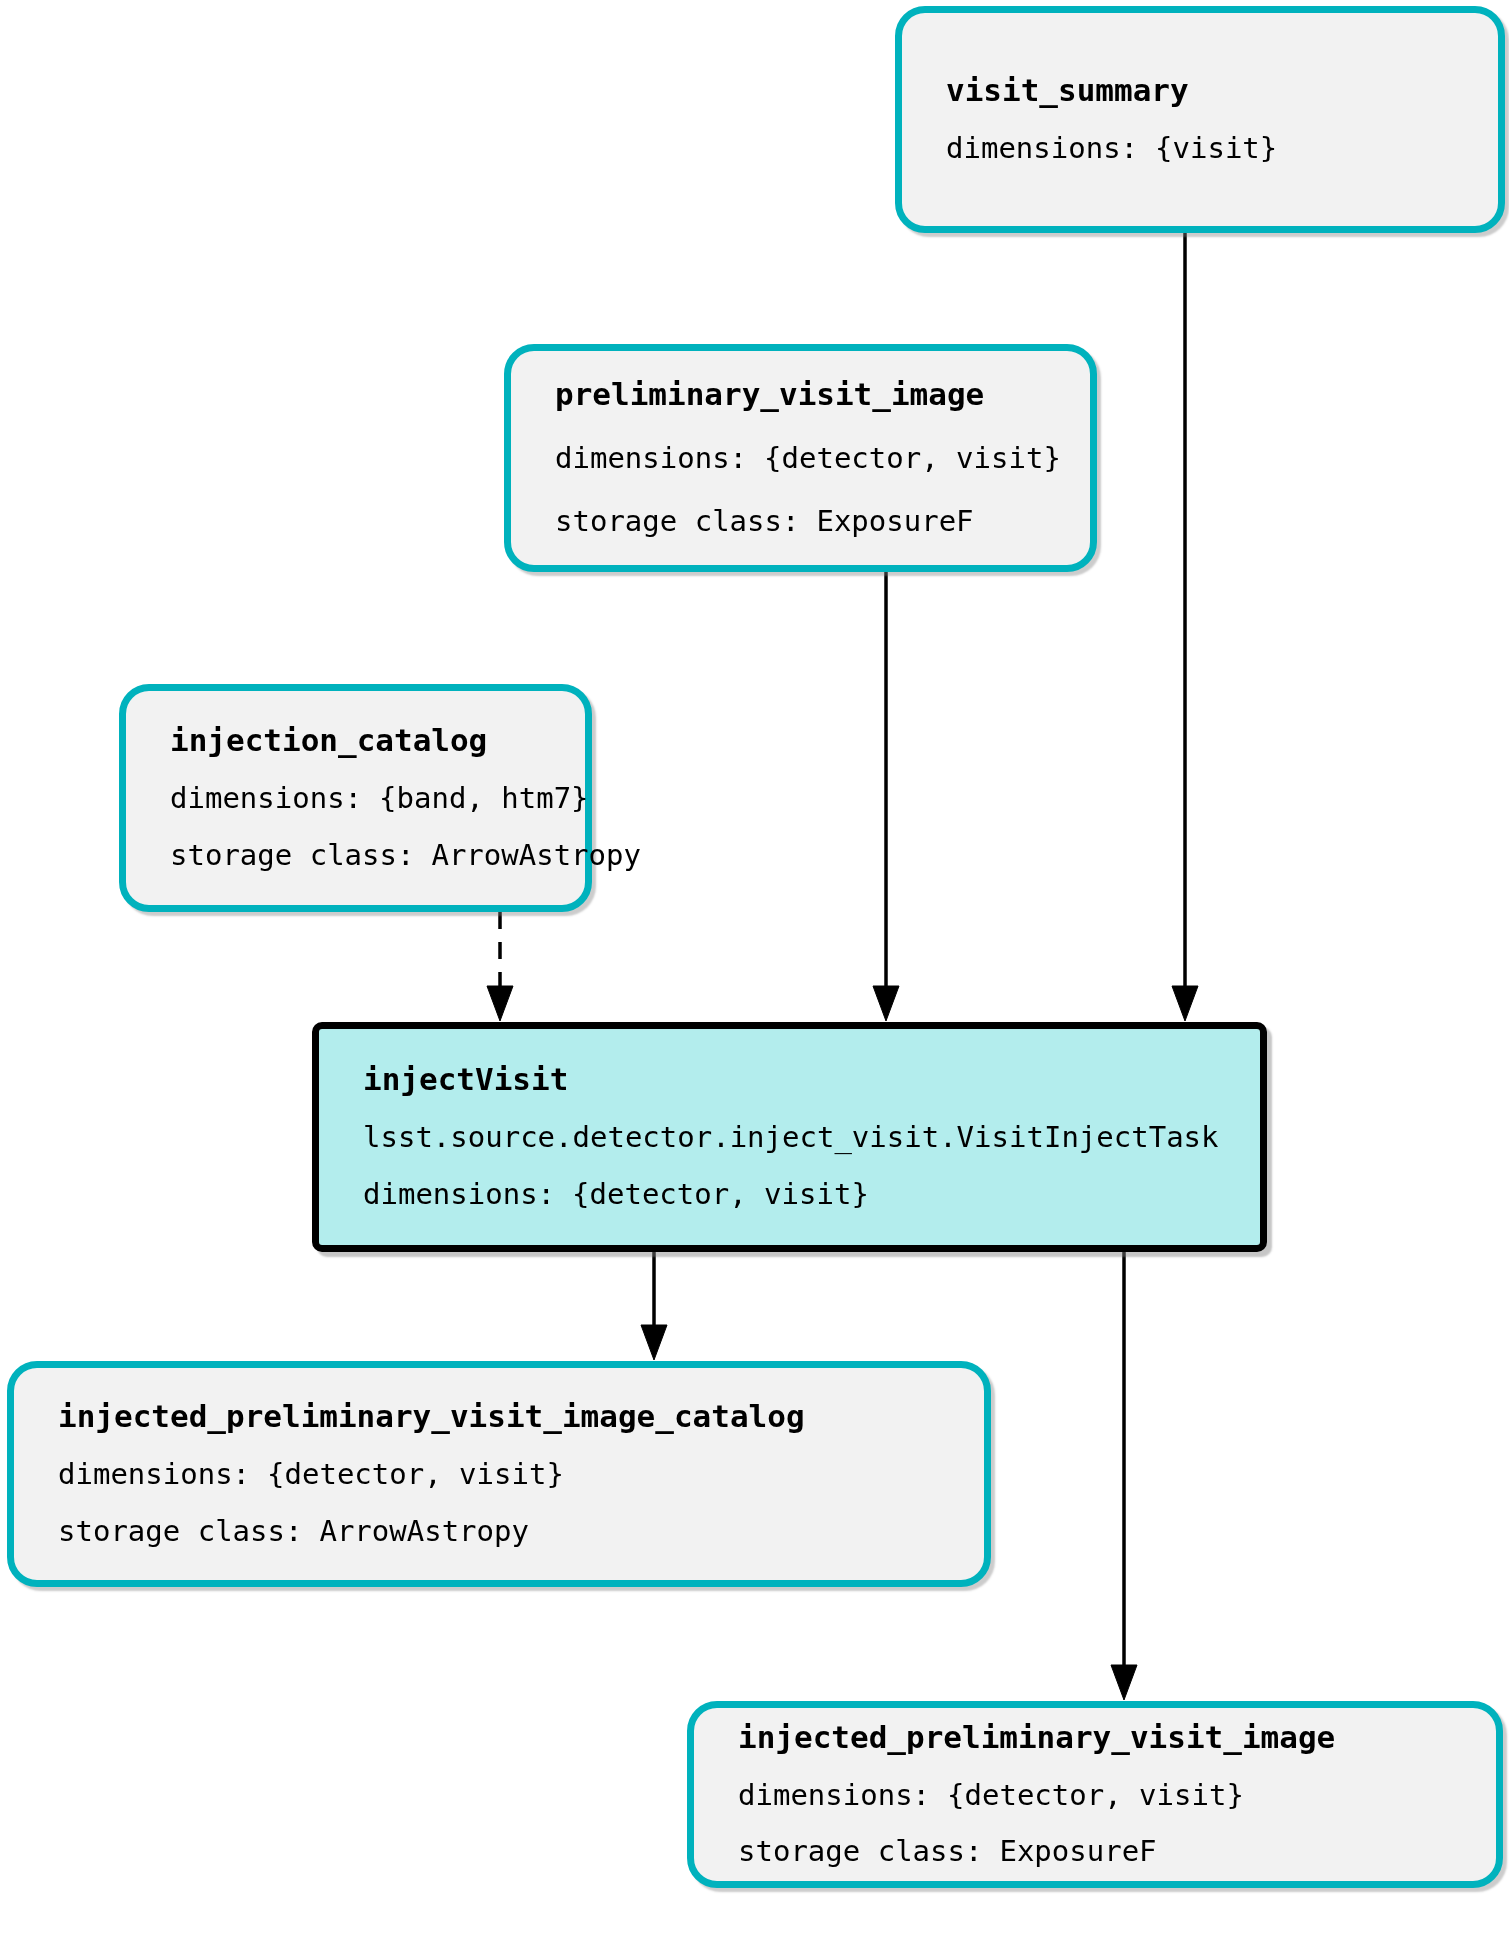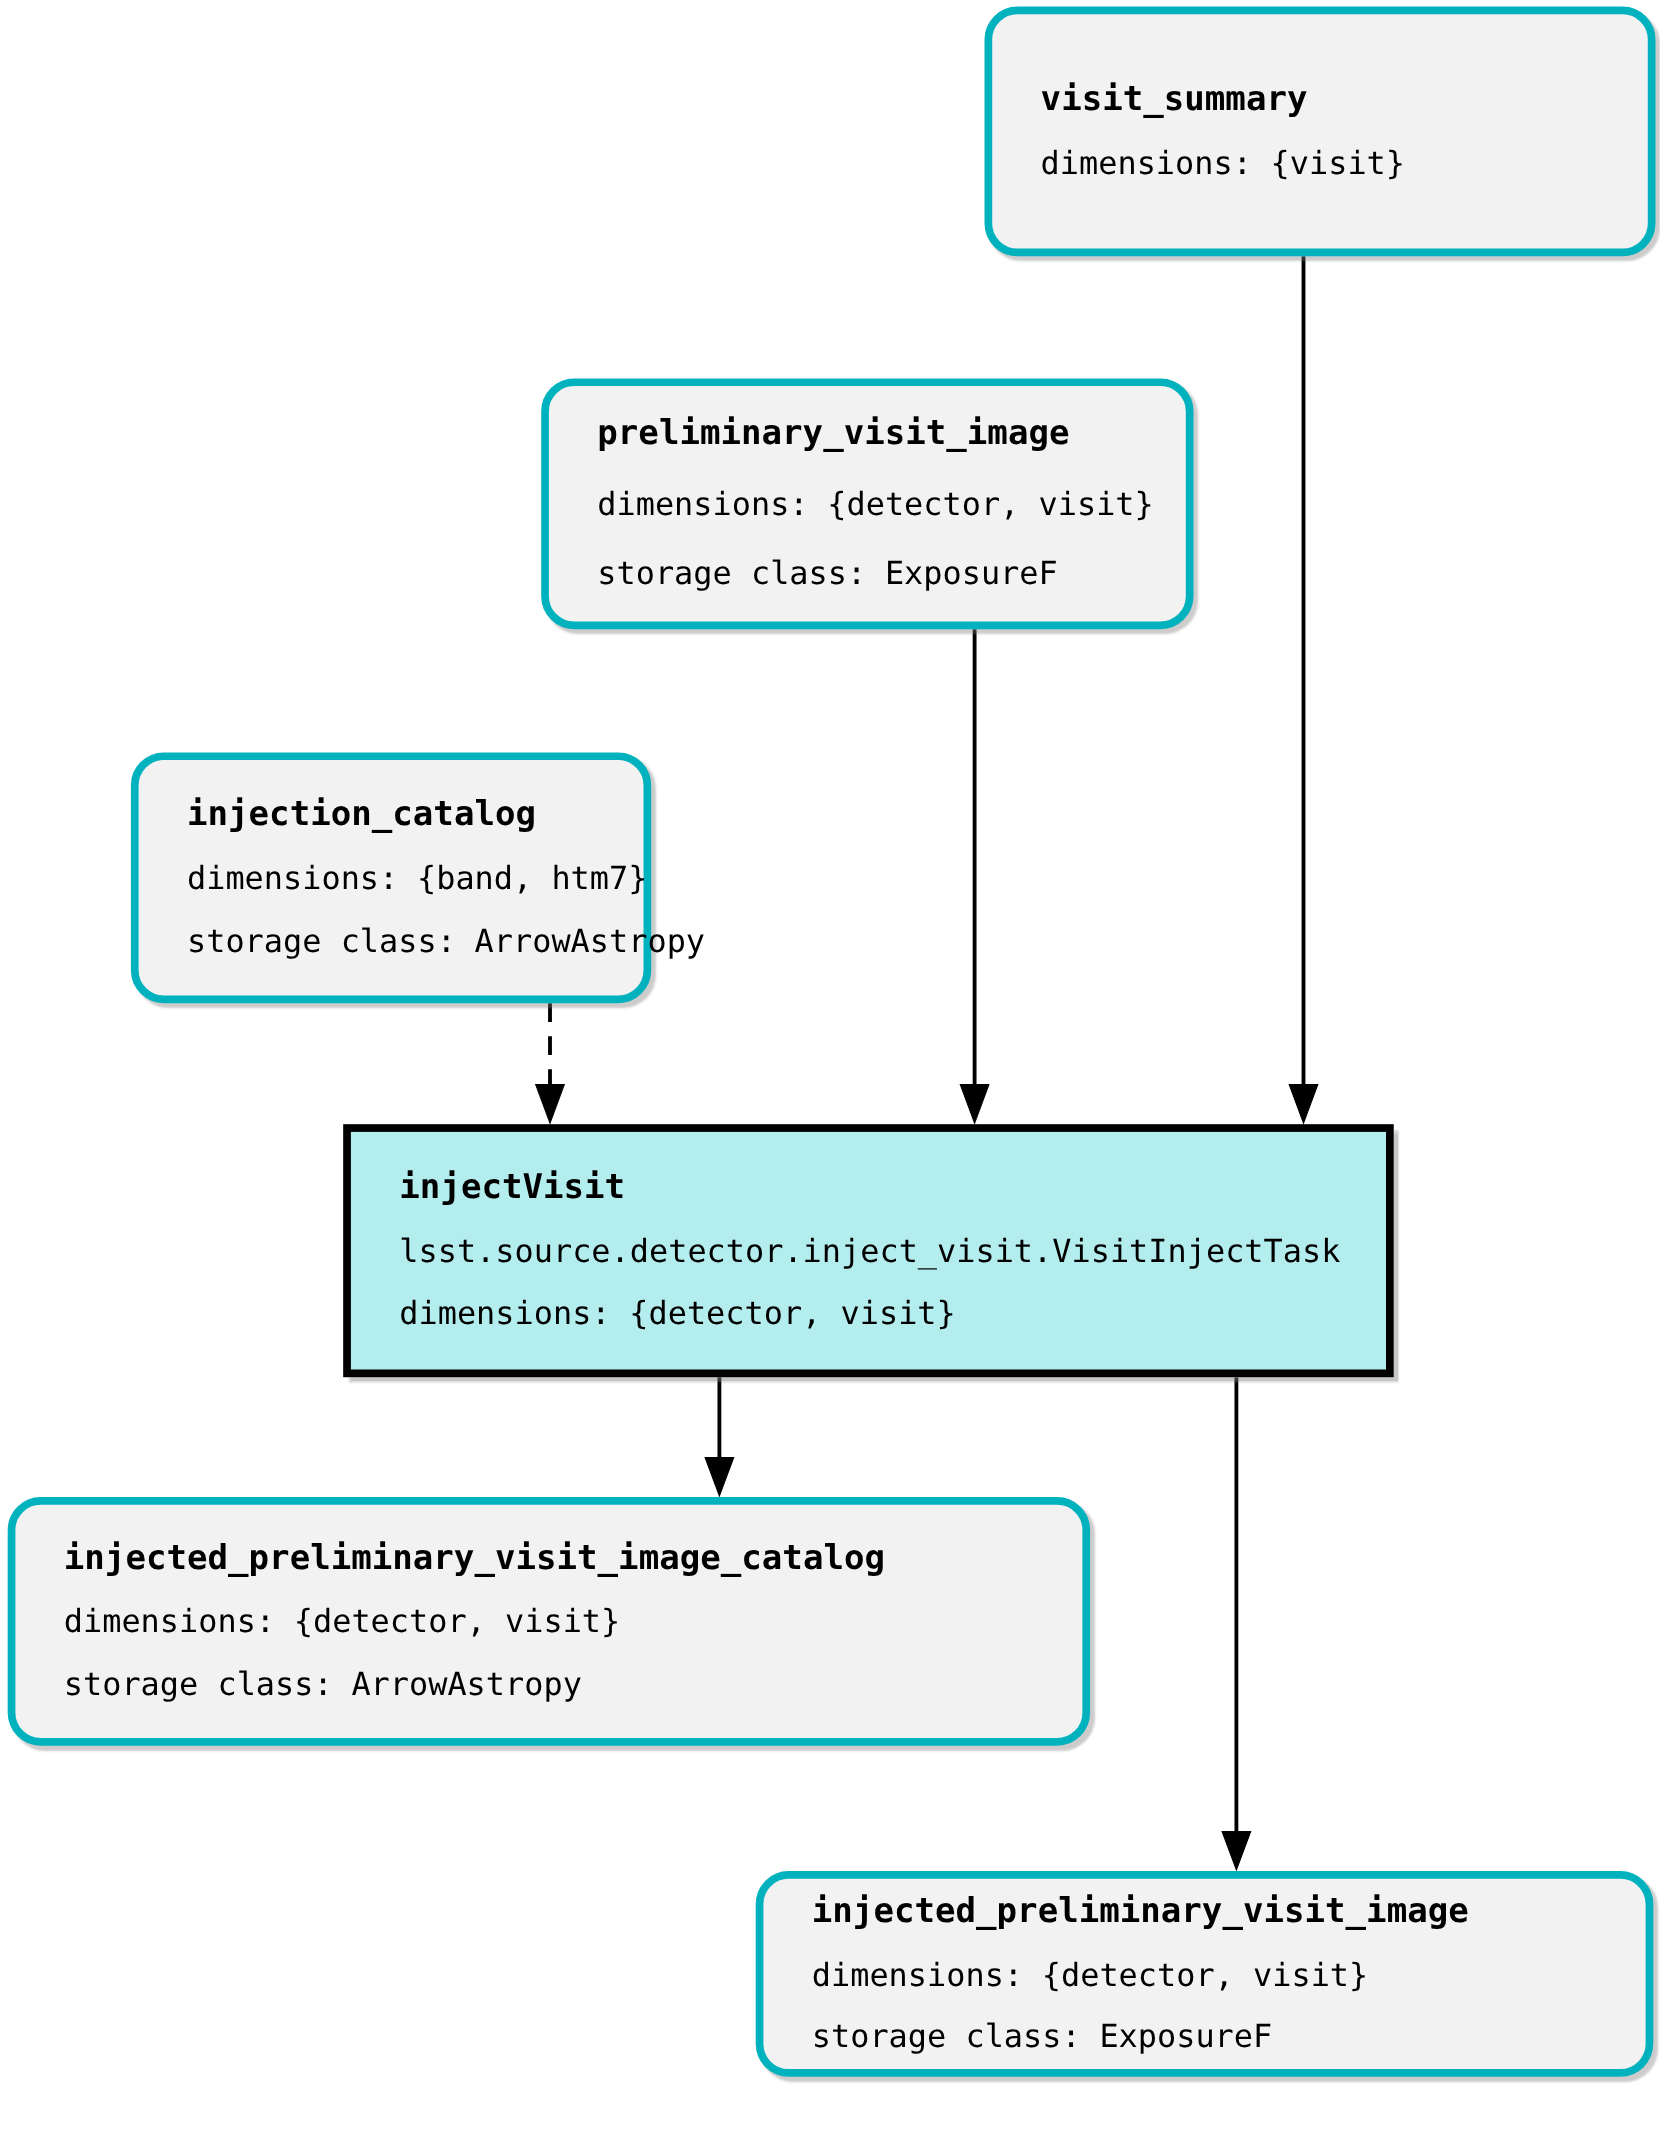--- a/index.html
+++ b/index.html
@@ -30,21 +30,21 @@
   }
   .node.dataset {
     background: var(--dataset-fill, #f2f2f2);
     border: 7px solid var(--dataset-border, #00b2bd);
     border-radius: 30px;
     box-shadow: 4px 4px 2px rgba(128,128,128,0.40);
   }
   .node.task {
     background: var(--task-fill, #b3eded);
     border: 7px solid var(--task-border, #000000);
-    border-radius: 0;
+    border-radius: 10px;
     box-shadow: 5px 5px 2px rgba(128,128,128,0.45);
   }
   .node-title {
     font-weight: bold;
     font-size: 31px;
     line-height: 1.15;
     white-space: nowrap;
   }
   .node-line {
     font-size: 29px;
@@ -100,21 +100,21 @@
     </g>
   </svg>
 
   <div class="node dataset" style="left:895px; top:6px; width:610px; height:227px;">
     <div class="node-title">visit_summary</div>
     <div class="node-line">
       <span class="em">dimensions:</span><span class="val">{visit}</span>
     </div>
   </div>
 
-  <div class="node dataset" style="left:492px; top:344px; width:593px; height:228px;gap:28px;">
+  <div class="node dataset" style="left:504px; top:344px; width:593px; height:228px;gap:28px;">
     <div class="node-title">preliminary_visit_image</div>
     <div class="node-line">
       <span class="em">dimensions:</span><span class="val">{detector, visit}</span>
     </div>
     <div class="node-line">
       <span class="em">storage class:</span><span class="val">ExposureF</span>
     </div>
   </div>
 
   <div class="node dataset" style="left:119px; top:684px; width:473px; height:228px;">

